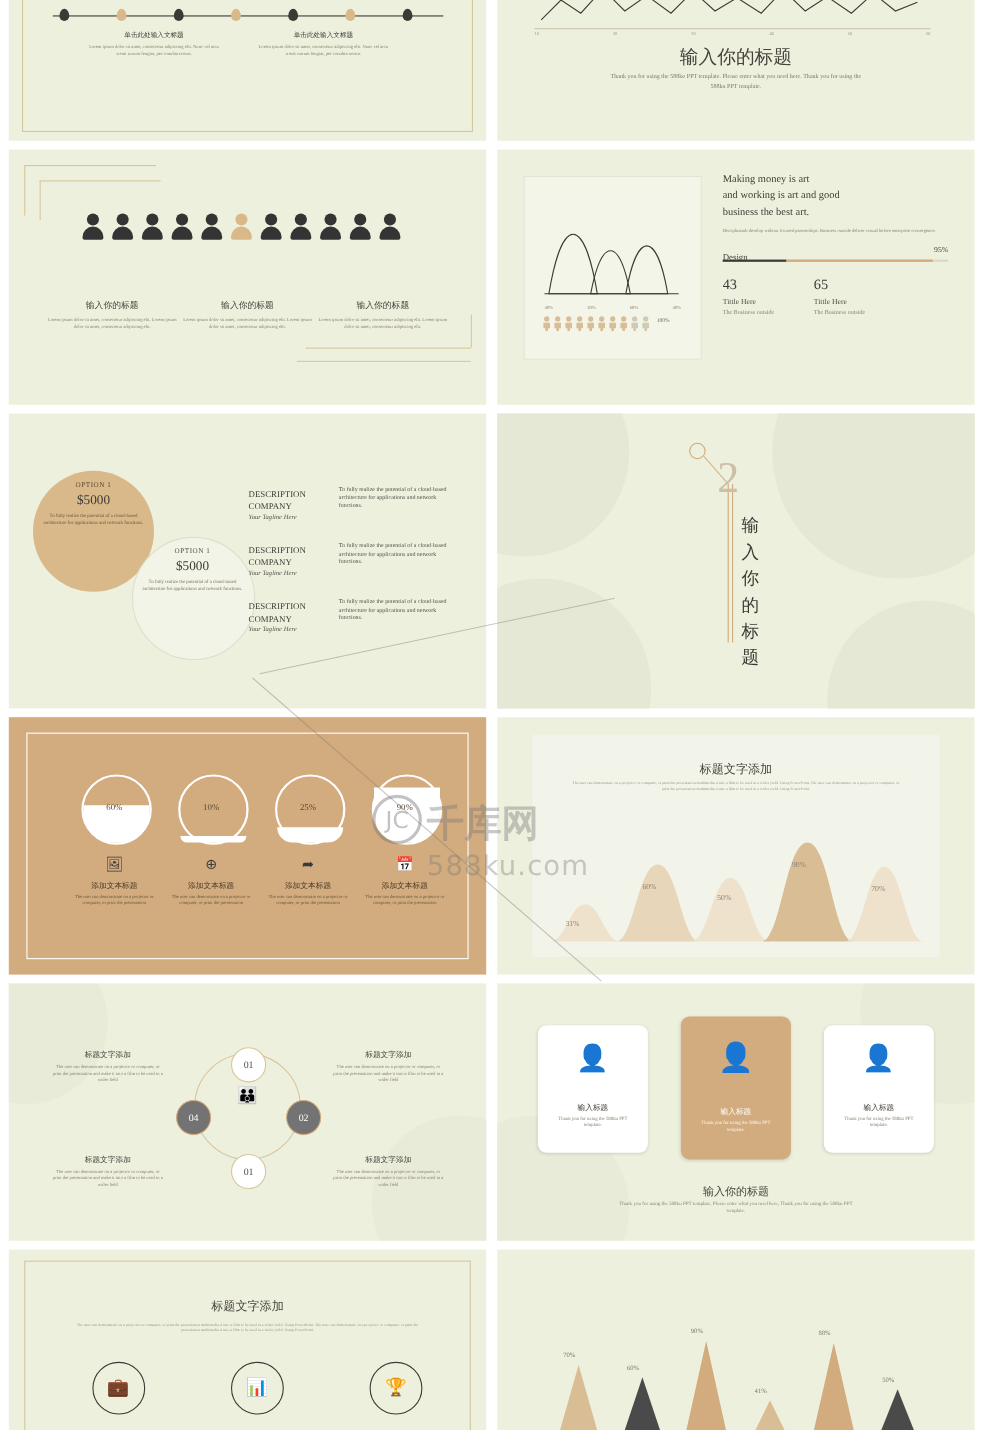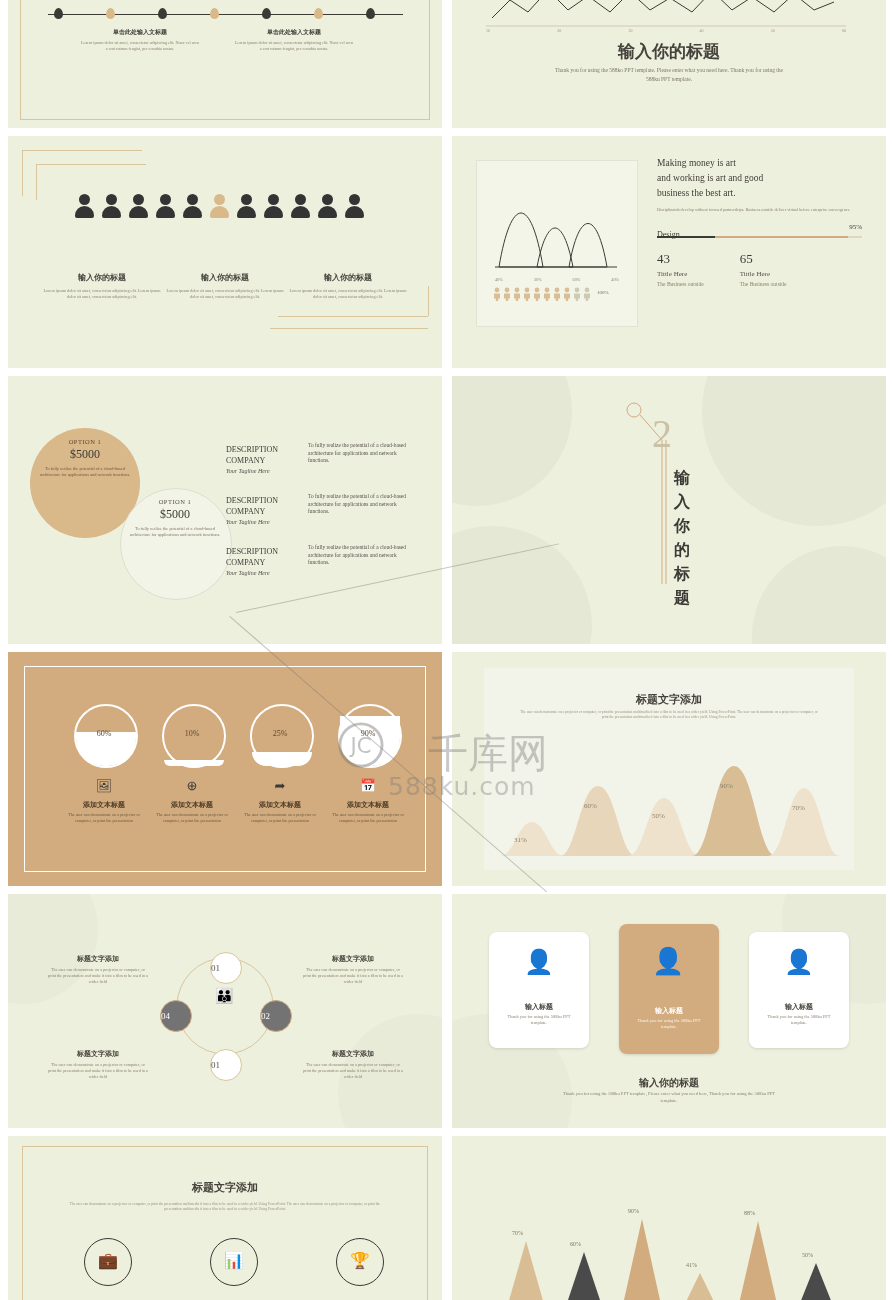--- a/index.html
+++ b/index.html
@@ -1,21 +1,21 @@
 <!DOCTYPE html>
 <html><head>
 <meta charset="utf-8">
 <style>
   html,body{margin:0;padding:0;background:#ffffff;}
   body{width:892px;height:1300px;font-family:"Liberation Serif",serif;color:#3c3a35;}
   .page{position:relative;width:892px;height:1300px;overflow:hidden;background:#fff;}
   .slide{position:absolute;background:#eef0de;overflow:hidden;}
   .sl-left{left:8px;width:434px;}
   .sl-right{left:452px;width:434px;}
-  .cn{font-family:"DejaVu Sans",sans-serif;font-weight:bold;}
+  .cn{font-family:"DejaVu Sans",sans-serif;}
   .tiny{font-size:4.2px;line-height:6px;color:#8a8370;}
   
   #s1{top:-52px;height:180px;}
   #s1 .frame{position:absolute;left:12px;top:8px;right:12px;bottom:8px;border:1px solid #d8c59c;}
   .tl-line{position:absolute;height:1px;background:#3c3a35;}
   .dot{position:absolute;width:9px;height:11px;background:#d9b88a;border-radius:50% 50% 50% 50%/60% 60% 40% 40%;}
   .dot.dk{background:#3c3a35;}
   .capbox{position:absolute;width:120px;text-align:center;}
   .capbox .h{font-size:6px;color:#3c3a35;margin-bottom:3px;}
   
@@ -45,36 +45,36 @@
   
   #s7{top:652px;height:234px;background:#d2ab7e;}
   #s7 .frame{position:absolute;left:16px;top:14px;right:16px;bottom:14px;border:1px solid #fff;}
   .ring{position:absolute;width:60px;height:60px;border-radius:50%;border:2px solid #fff;}
   .ring .fillw{position:absolute;left:0;right:0;bottom:0;background:#fff;}
   .ringlbl{position:absolute;width:60px;text-align:center;font-size:8px;color:#5c4a33;}
   
   #s8{top:652px;height:234px;}
   
   #s9{top:894px;height:234px;}
-  .numcirc{position:absolute;width:30px;height:30px;border-radius:50%;display:flex;align-items:center;font-size:9px;}
+  .numcirc{position:absolute;width:30px;height:30px;border-radius:50%;display:flex;align-items:center;justify-content:center;font-size:9px;}
   .numcirc.w{background:#fff;border:1px solid #d8c59c;color:#55504a;}
   .numcirc.t{background:#737373;color:#fff;border:1px solid #d2ab7e;}
   
   #s10{top:894px;height:234px;}
   .pcard{position:absolute;width:100px;height:116px;border-radius:8px;background:#fff;box-shadow:0 1px 3px rgba(0,0,0,.12);}
   .pcard.act{background:#d2ab7e;}
   
   #s11{top:1136px;height:180px;}
   .ocirc{position:absolute;width:46px;height:46px;border-radius:50%;border:1px solid #3c3a35;}
   
   #s12{top:1136px;height:180px;}
   .tri{position:absolute;width:0;height:0;}
   
   .wm{position:absolute;pointer-events:none;}
-  .wm-main{left:388px;top:726px;font-size:40px;color:rgba(120,120,120,.40);font-family:"DejaVu Sans",sans-serif;font-weight:normal;margin-left:40px;}
+  .wm-main{left:388px;top:726px;font-size:34px;color:rgba(120,120,120,.40);font-family:"DejaVu Sans",sans-serif;font-weight:bold;}
   .wm-sub{left:388px;top:772px;font-size:25px;color:rgba(120,120,120,.38);font-family:"DejaVu Sans",sans-serif;letter-spacing:1px;}
   .wm-logo{left:338px;top:722px;width:46px;height:46px;}
   .diag{position:absolute;background:rgba(130,128,120,.45);transform-origin:0 0;height:1px;}
 </style>
 </head>
 <body>
 
 <div class="page">
 
   <div class="slide sl-left" id="s1">

